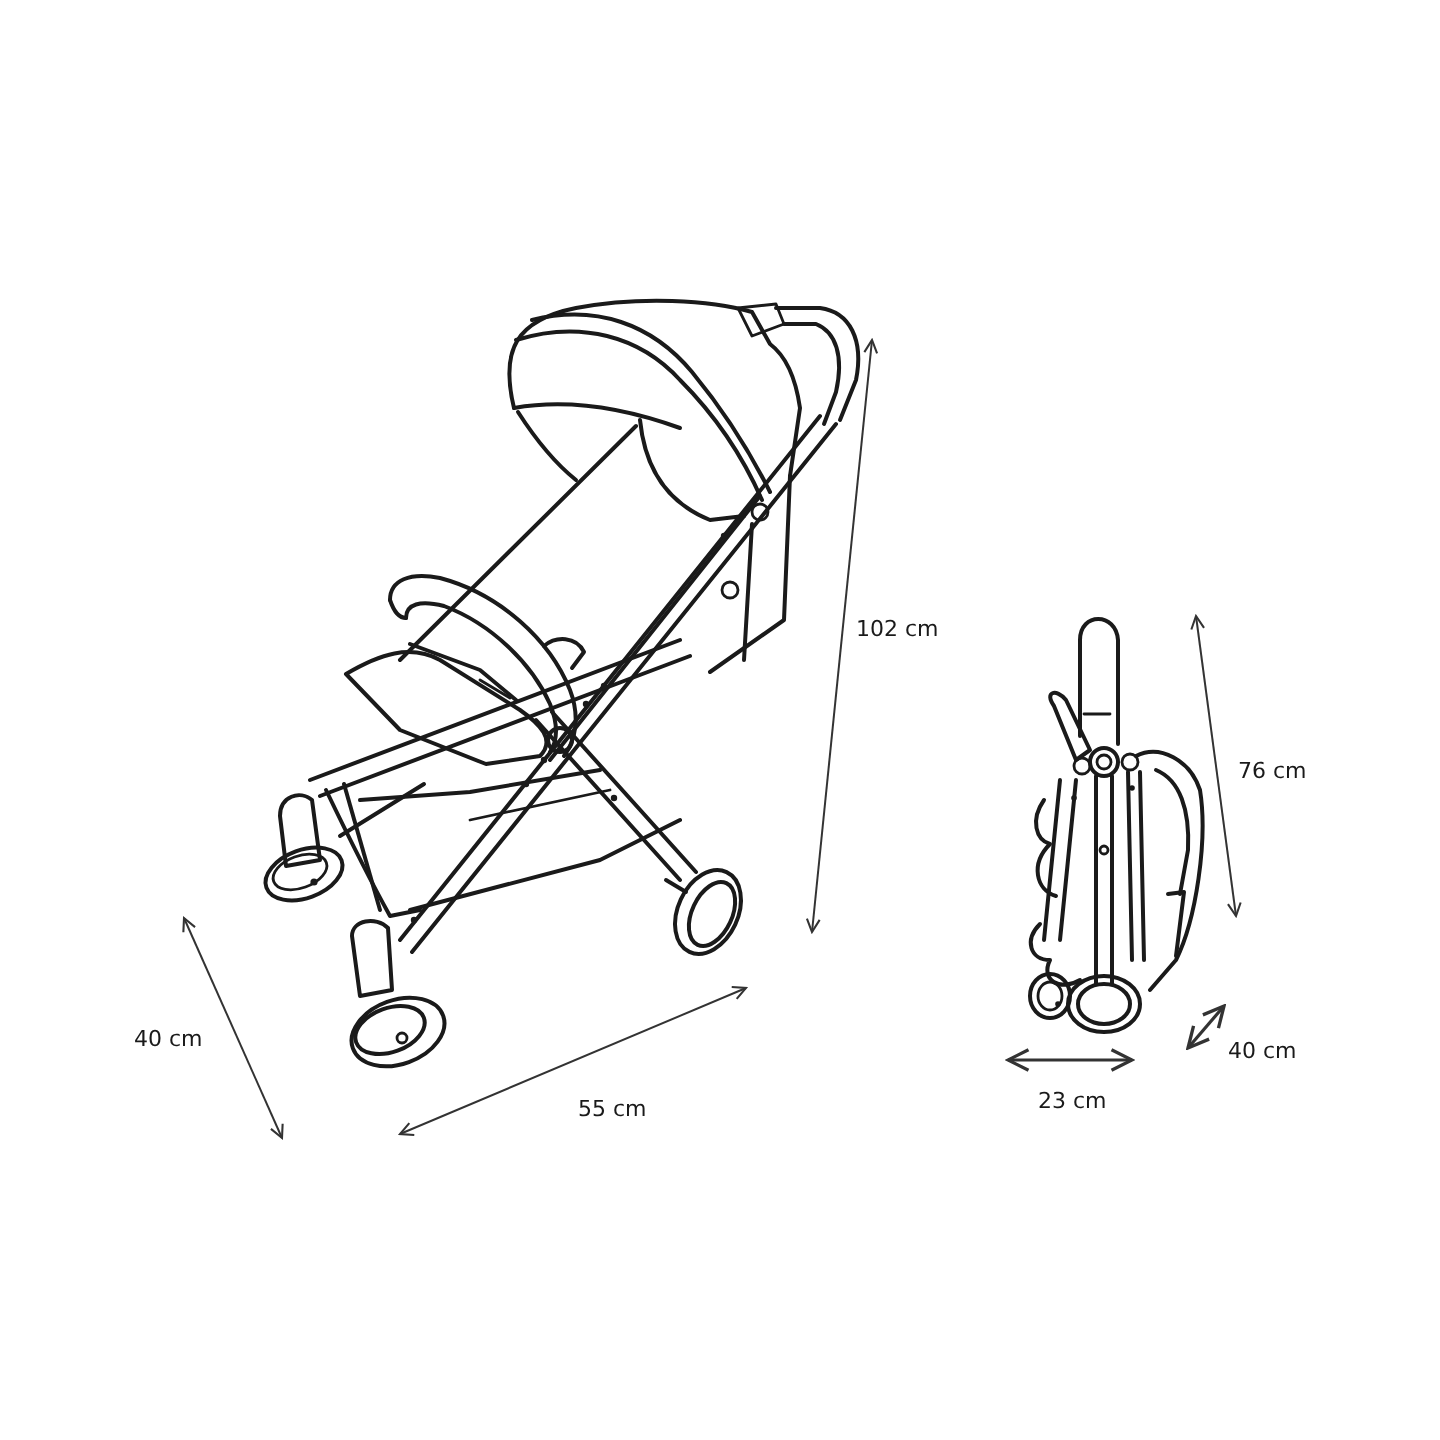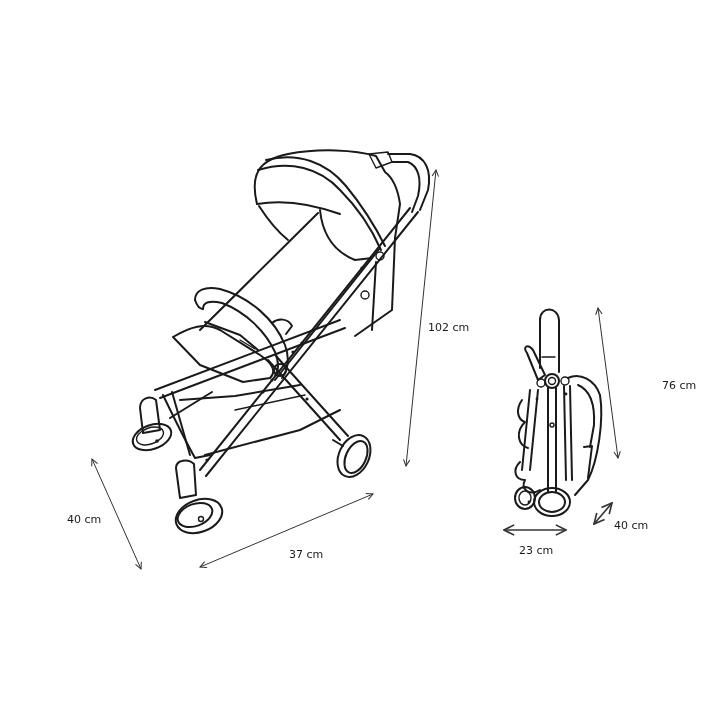--- a/index.html
+++ b/index.html
@@ -142,18 +142,18 @@
     <circle class="dot" cx="529" cy="502" r="1.4"></circle>
     <ellipse class="ink" cx="552" cy="502" rx="18" ry="14"></ellipse>
     <ellipse class="ink" cx="552" cy="502" rx="13" ry="10"></ellipse>
   </g>
 
   <line class="arrow" x1="598" y1="308" x2="618" y2="458" marker-start="url(#ah)" marker-end="url(#ah)"></line>
   <line class="arrow-thick" x1="504" y1="530" x2="566" y2="530" marker-start="url(#ah)" marker-end="url(#ah)"></line>
   <line class="arrow-thick" x1="612" y1="503" x2="594" y2="524" marker-start="url(#ah)" marker-end="url(#ah)"></line>
 </svg>
 
-<span class="dim-label" style="left:428px; top:322px;">102 cm</span>
-<span class="dim-label" style="left:289px; top:549px;">37 cm</span>
+<span class="dim-label" style="left:428px; top:309px;">102 cm</span>
+<span class="dim-label" style="left:289px; top:549px;">55 cm</span>
 <span class="dim-label" style="left:67px; top:514px;">40 cm</span>
-<span class="dim-label" style="left:619px; top:380px;margin-left:43px;">76 cm</span>
+<span class="dim-label" style="left:619px; top:380px;">76 cm</span>
 <span class="dim-label" style="left:519px; top:545px;">23 cm</span>
 <span class="dim-label" style="left:614px; top:520px;">40 cm</span>
 
 </body></html>

